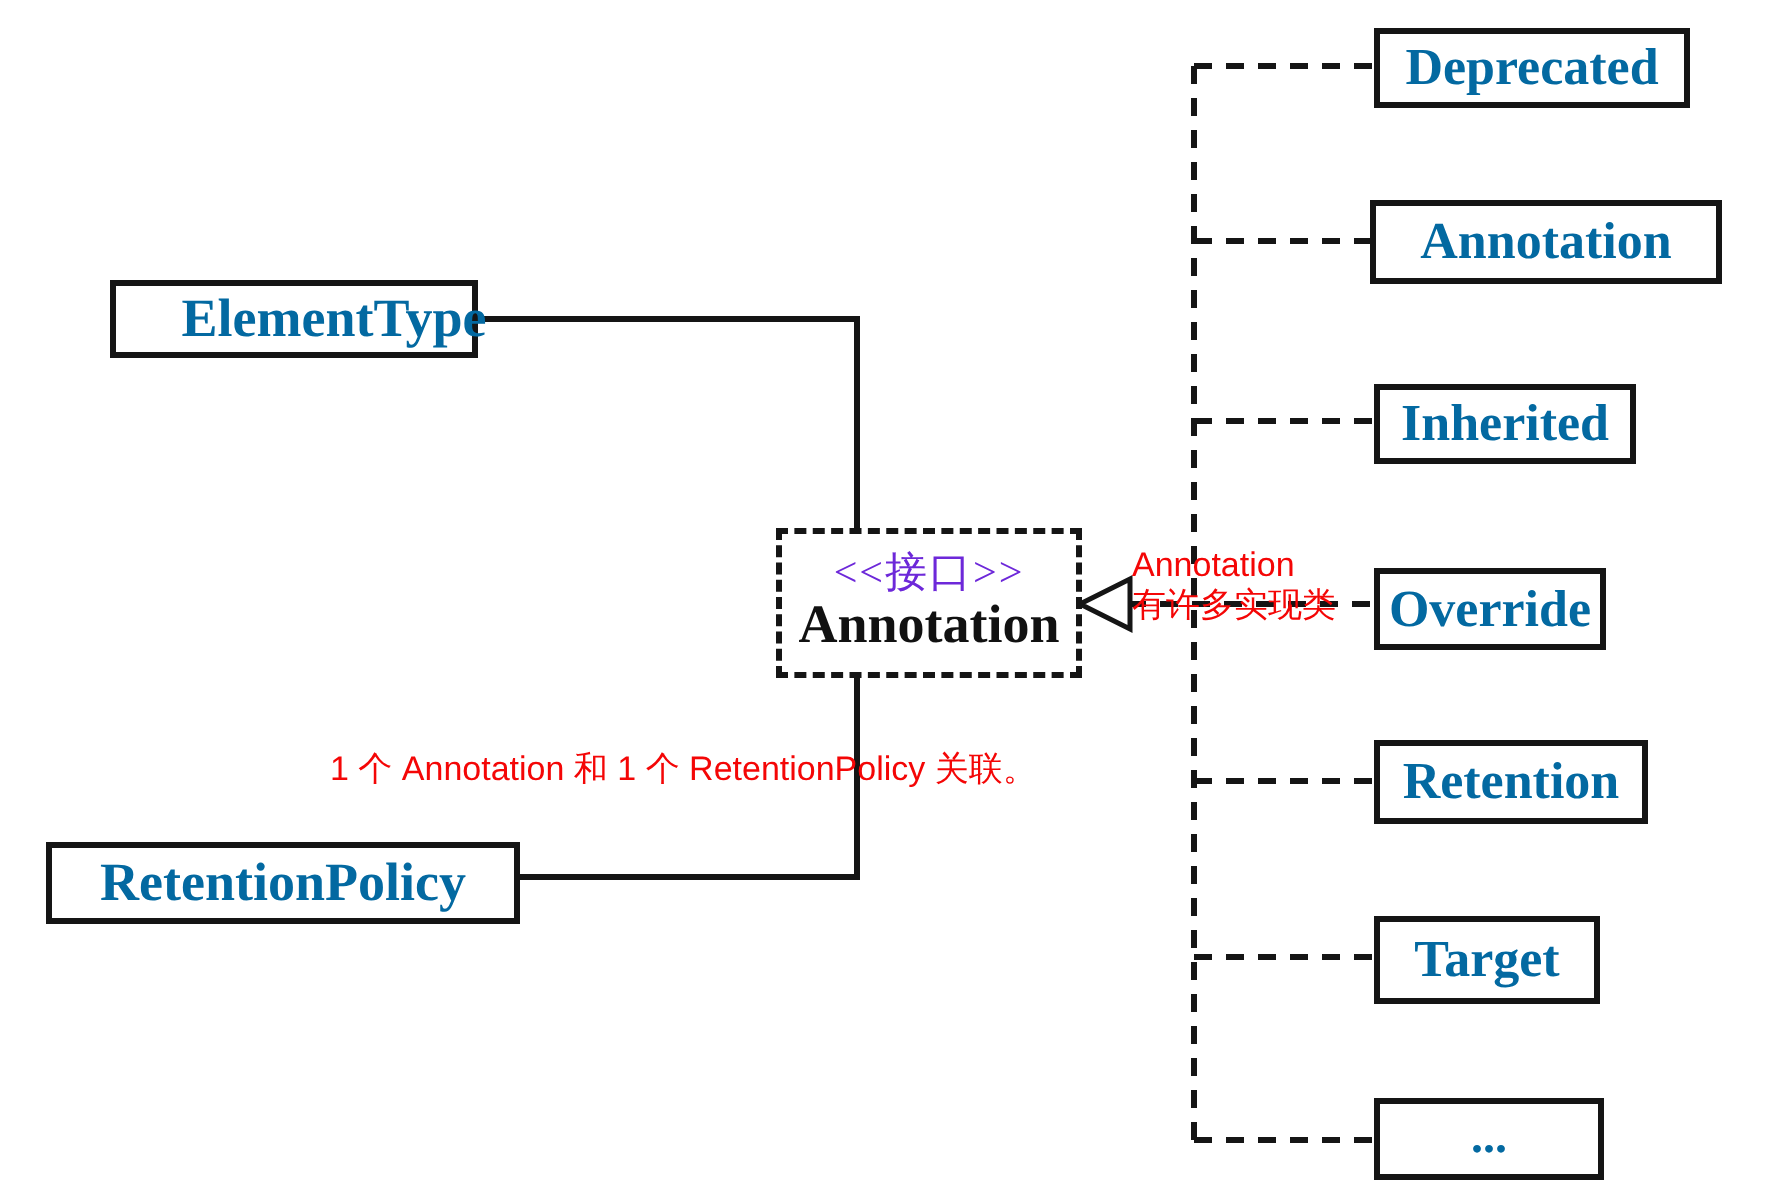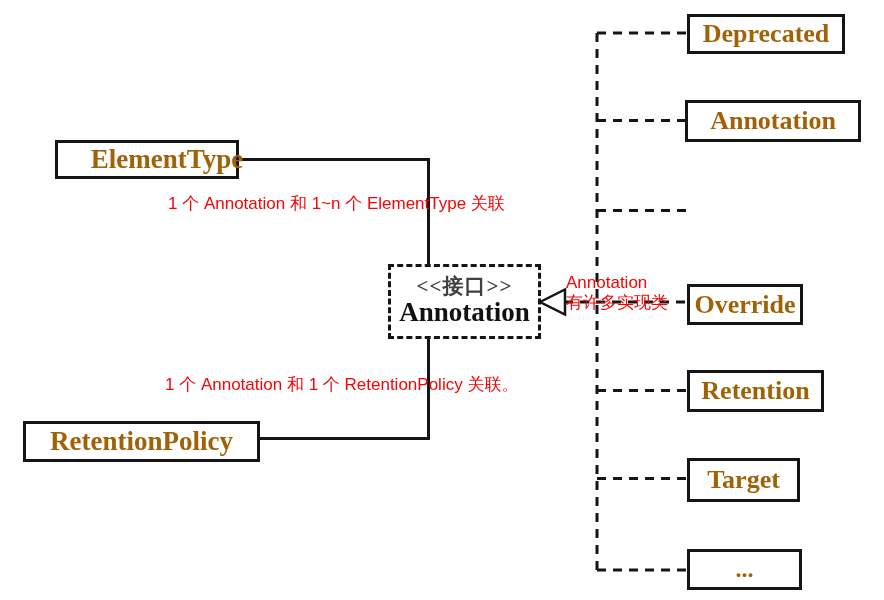--- a/index.html
+++ b/index.html
@@ -24,21 +24,21 @@
   }
   .node {
     position: absolute;
     box-sizing: border-box;
     border: 3px solid #151515;
     background: #ffffff;
     display: flex;
     align-items: center;
     justify-content: center;
     font-weight: bold;
-    color: #a16207;
+    color: #0369a1;
     white-space: nowrap;
   }
   .node-elementtype   { left: 55px;  top: 140px; width: 184px; height: 39px; font-size: 27px; padding-left: 40px; }
   .node-retentionpolicy { left: 23px; top: 421px; width: 237px; height: 41px; font-size: 27px; }
 
   .impl { left: 687px; font-size: 26px; }
   .impl-0 { top: 14px;  width: 158px; height: 40px; }
   .impl-1 { top: 100px; width: 176px; height: 42px; left: 685px; }
   .impl-2 { top: 192px; width: 131px; height: 40px; }
   .impl-3 { top: 284px; width: 116px; height: 41px; }
@@ -56,22 +56,22 @@
     border: 3px dashed #151515;
     background: #ffffff;
     display: flex;
     flex-direction: column;
     align-items: center;
     justify-content: center;
     line-height: 1.1;
   }
   .stereotype {
     font-size: 21px;
-    font-weight: bold;
-    color: #404040;
+    font-weight: normal;
+    color: #6d28d9;
     letter-spacing: 1px;
   }
   .iface-name {
     font-size: 27px;
     font-weight: bold;
     color: #111111;
   }
 
   .note {
     position: absolute;
@@ -117,26 +117,26 @@
 
   <div class="node node-retentionpolicy">RetentionPolicy</div>
 
   <div class="node-annotation">
     <div class="stereotype">&lt;&lt;接口&gt;&gt;</div>
     <div class="iface-name">Annotation</div>
   </div>
 
   <div class="node impl impl-0">Deprecated</div>
   <div class="node impl impl-1">Annotation</div>
+  <div class="node impl impl-2">Inherited</div>
   <div class="node impl impl-3">Override</div>
   <div class="node impl impl-4">Retention</div>
   <div class="node impl impl-5">Target</div>
   <div class="node impl impl-6">...</div>
 
-  <div class="note note-elementtype">1 个 Annotation 和 1~n 个 ElementType 关联</div>
 
   <div class="note note-retention">1 个 Annotation 和 1 个 RetentionPolicy 关联。</div>
 
   <div class="note note-impl">
     <div>Annotation</div>
     <div>有许多实现类</div>
   </div>
 
 </div>
 

